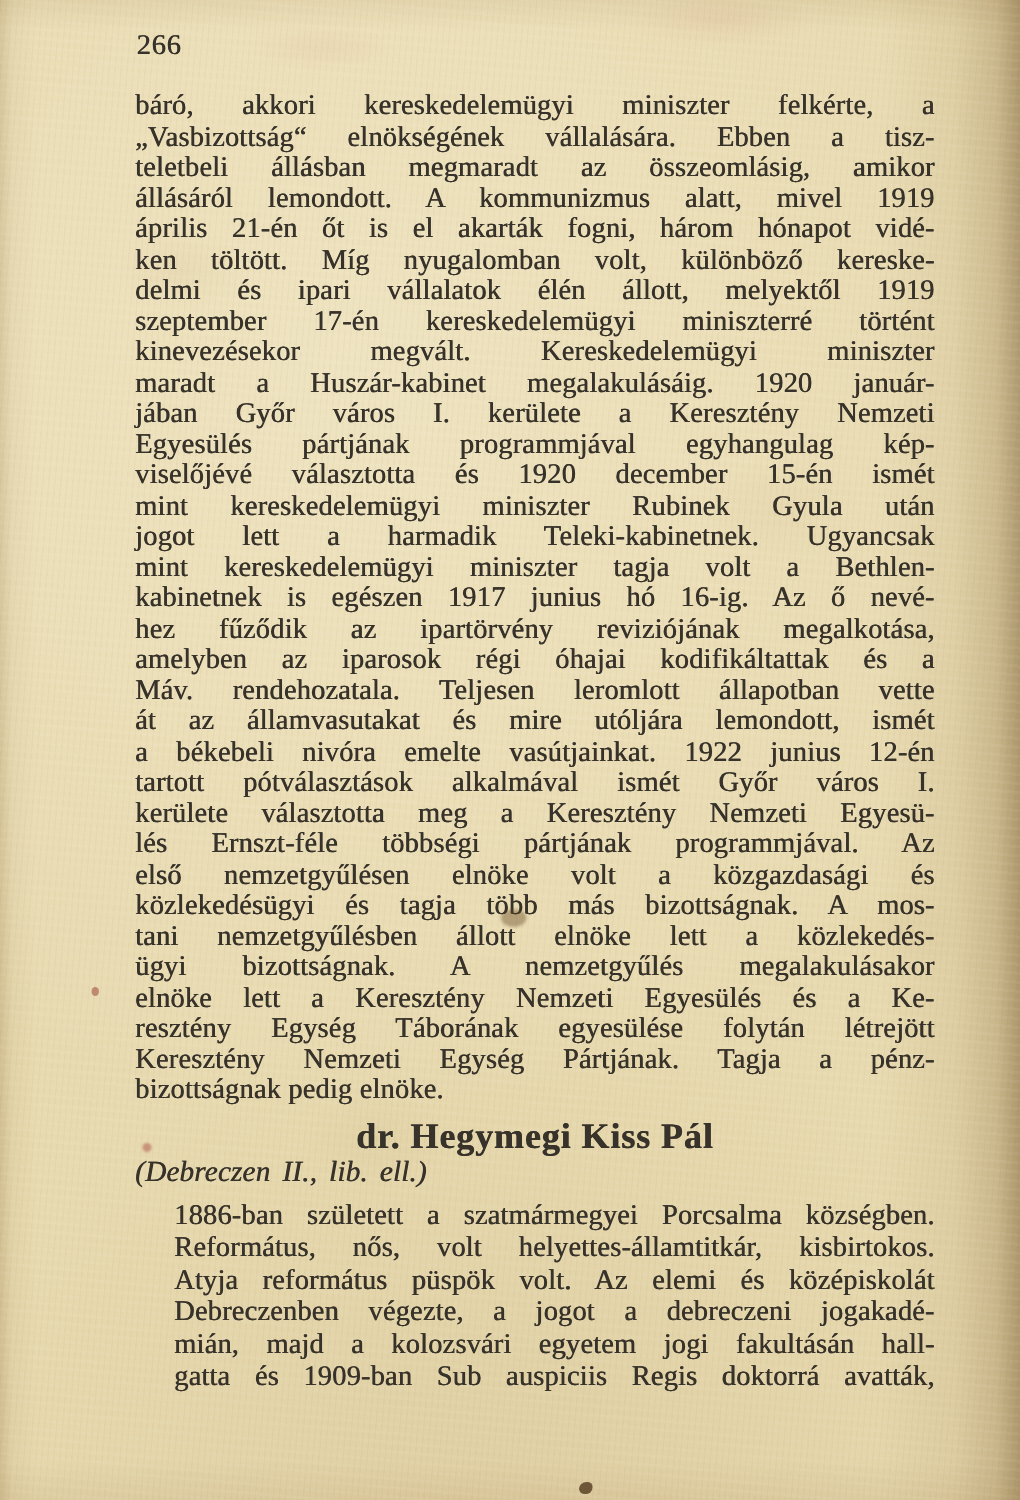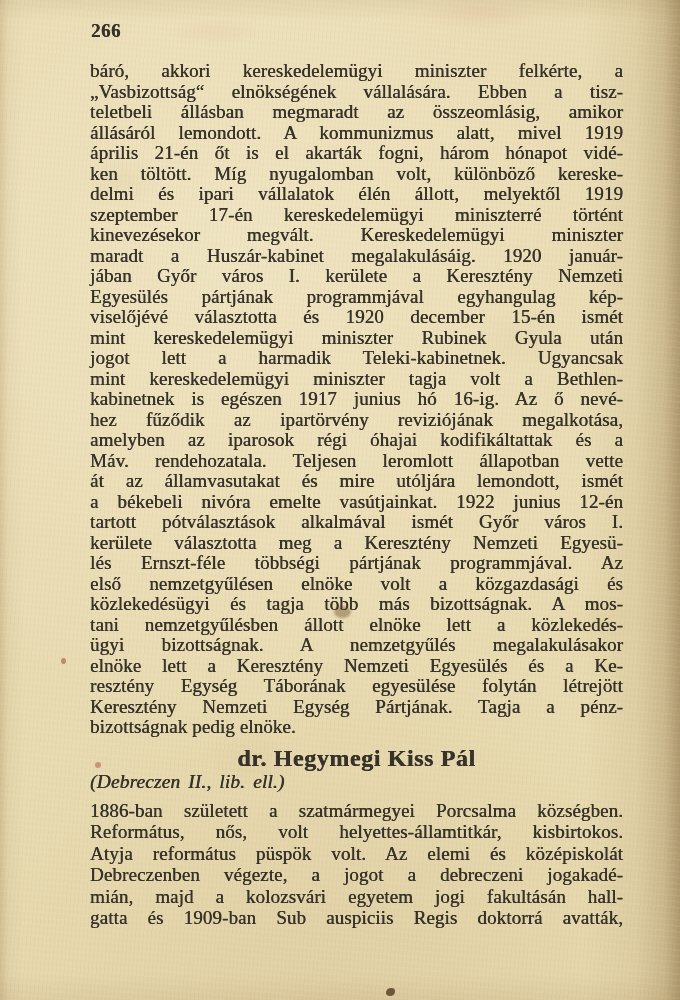--- a/index.html
+++ b/index.html
@@ -41,21 +41,20 @@
       repeating-linear-gradient(5deg, rgba(255,248,228,0.05) 0 2px, transparent 2px 6px);
   }
 
   .page-number {
     position: absolute;
     left: 91px;
     top: 20px;
     font-size: 19px;
     letter-spacing: 0.5px;
     text-shadow: 0.35px 0.2px 0 currentColor;
-    font-weight: bold;
   }
 
   .text-column {
     position: absolute;
     left: 90px;
     top: 61px;
     width: 533px;
     font-size: 19px;
     letter-spacing: 0.1px;
     text-shadow: 0.35px 0.2px 0 currentColor;
@@ -79,21 +78,21 @@
     font-weight: bold;
     letter-spacing: 0.6px;
   }
   .entry-subheading {
     font-size: 19.5px;
     line-height: 23px;
     text-align: left;
     font-style: italic;
     word-spacing: 3px;
   }
-  #para2 { margin-top: 7px; }
+  #para2 { margin-top: 7px; margin-left: 26px; }
 
   .mark { position: absolute; pointer-events: none; }
   .ink-speck-bottom {
     left: 386px; top: 988px; width: 9px; height: 8px;
     background: rgba(72,48,22,0.75);
     border-radius: 60% 40% 55% 45%;
     filter: blur(0.4px);
   }
   .ink-smudge-mid {
     left: 334px; top: 606px; width: 17px; height: 12px;

